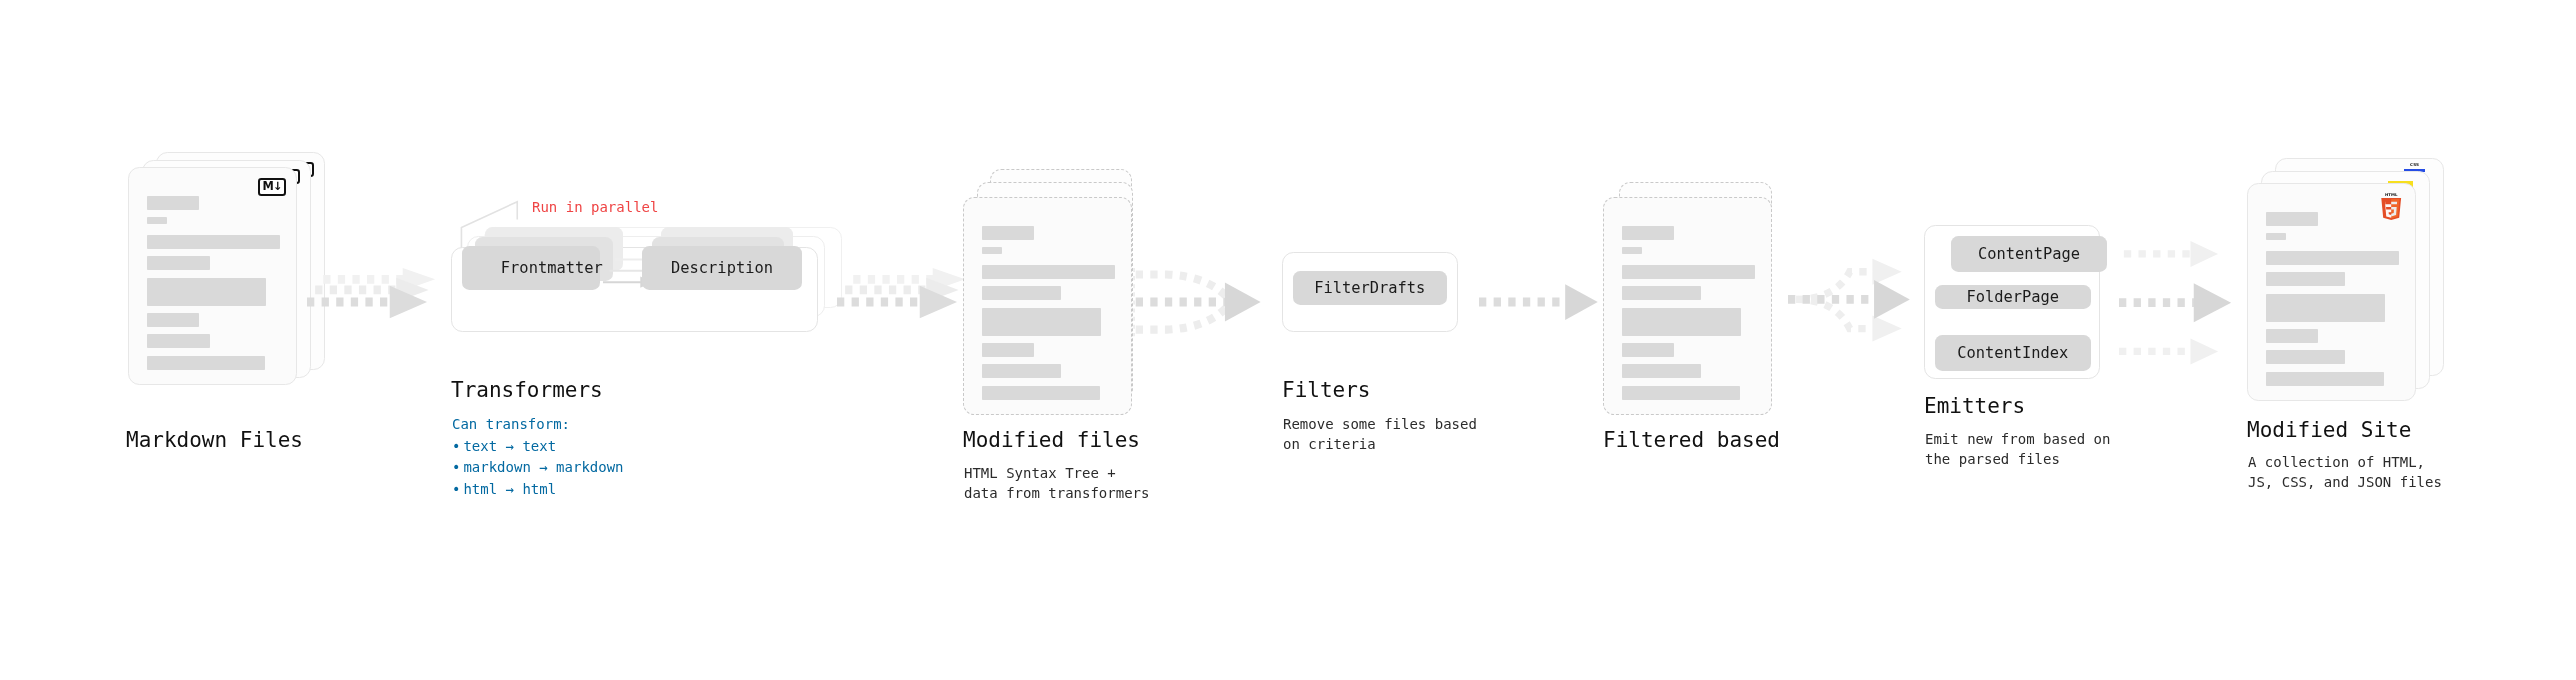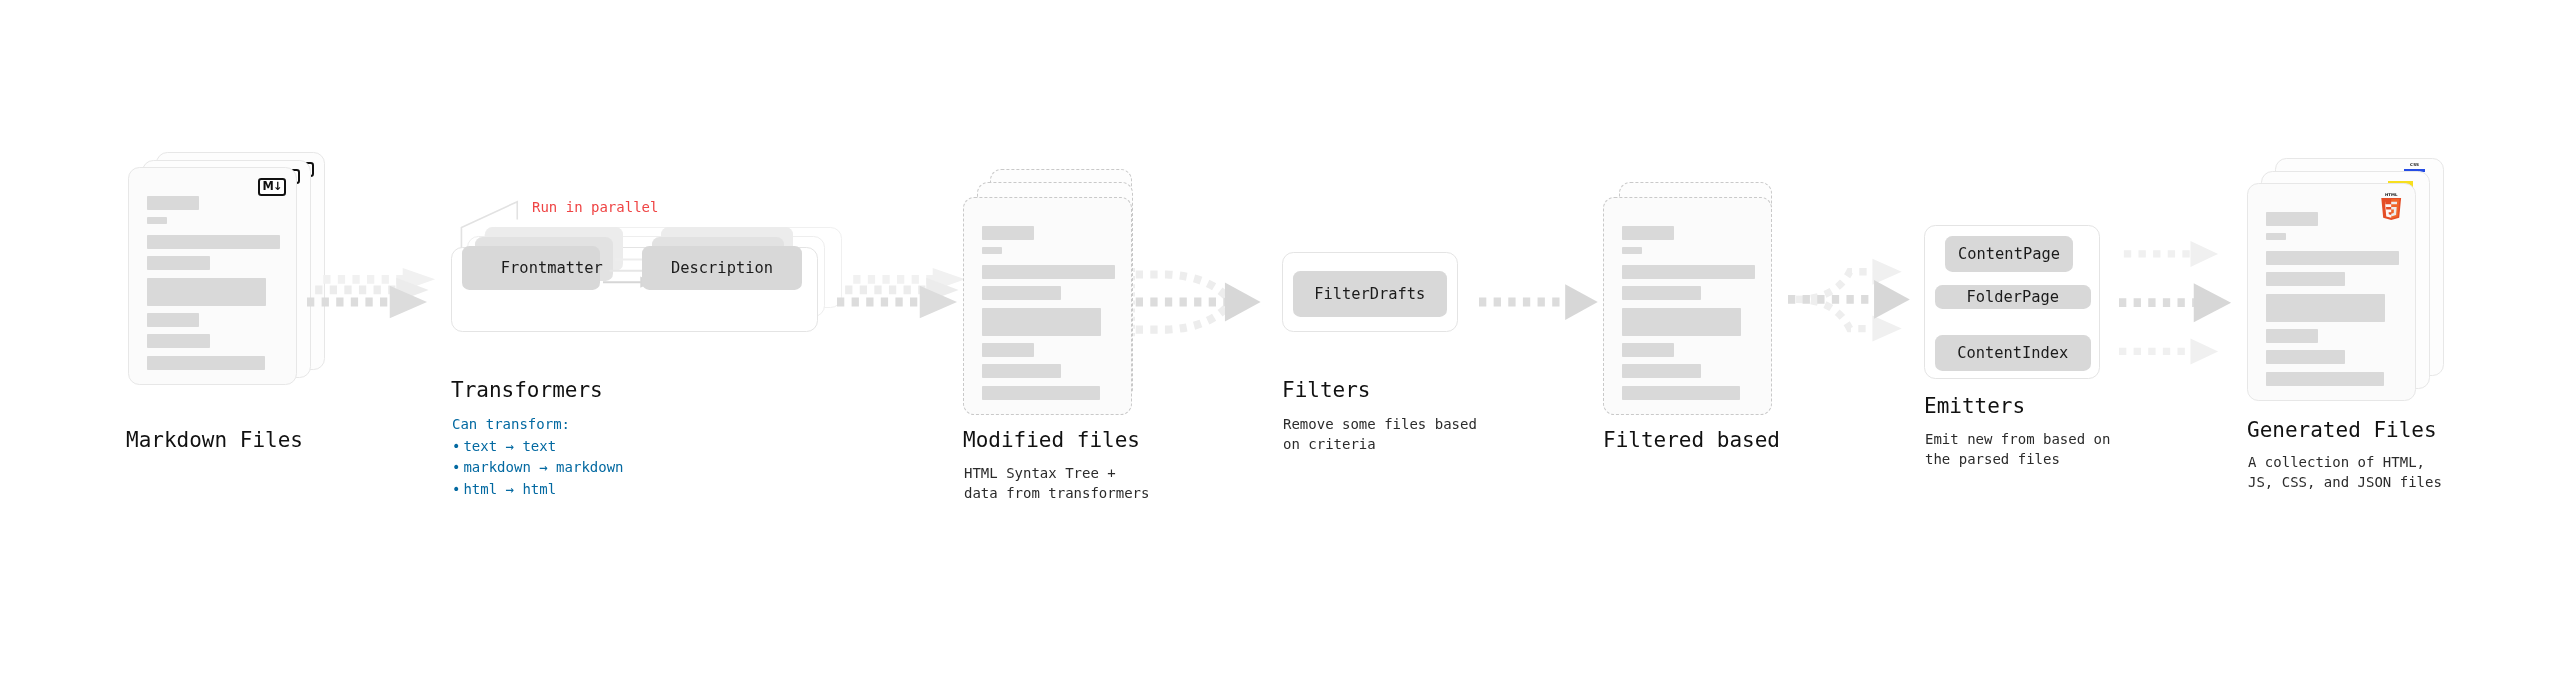--- a/index.html
+++ b/index.html
@@ -221,21 +221,21 @@
     <g fill="none">
       <path d="M2,8 L40,8 Q95,10 120,42" stroke="#ededed" stroke-width="10" stroke-dasharray="9 9"></path>
       <path d="M2,76 L40,76 Q95,74 120,42" stroke="#ededed" stroke-width="10" stroke-dasharray="9 9"></path>
       <line x1="2" y1="42" x2="118" y2="42" stroke="#dcdcdc" stroke-width="11" stroke-dasharray="9 9"></line>
       <polygon points="112,18 156,42 112,66" fill="#d7d7d7"></polygon>
       <line x1="0" y1="0" x2="0" y2="84" stroke="#ebebeb" stroke-width="2" stroke-dasharray="5 5"></line>
     </g>
   </svg>
 
   <div class="pbox" style="left:1282px; top:252px; width:176px; height:80px;">
-    <div class="chip" style="left:9.8px; top:18px; width:154px; height:46px;">FilterDrafts</div>
+    <div class="chip" style="left:9.8px; top:18px; width:154px; height:34px;">FilterDrafts</div>
   </div>
   <div class="title" style="left:1282px; top:378px;">Filters</div>
   <div class="subtitle" style="left:1283px; top:414px;">Remove some files based
 on criteria</div>
 
   <svg class="abs" style="left:1479px; top:284px;" width="122" height="41" viewBox="0 0 150 50">
     <g fill="none">
       <line x1="0" y1="22" x2="112" y2="22" stroke="#dcdcdc" stroke-width="11" stroke-dasharray="9 9"></line>
       <polygon points="106,0 146,22 106,44" fill="#d7d7d7"></polygon>
     </g>
@@ -263,21 +263,21 @@
       <path d="M10,68 Q58,68 76,34 L108,34" stroke="#eeeeee" stroke-width="9" stroke-dasharray="9 9"></path>
       <polygon points="104,18 140,34 104,50" fill="#f0f0f0"></polygon>
       <path d="M10,68 Q58,68 76,104 L108,104" stroke="#eeeeee" stroke-width="9" stroke-dasharray="9 9"></path>
       <polygon points="104,88 140,104 104,120" fill="#f0f0f0"></polygon>
       <line x1="0" y1="68" x2="112" y2="68" stroke="#dcdcdc" stroke-width="11" stroke-dasharray="9 9"></line>
       <polygon points="106,44 150,68 106,92" fill="#d7d7d7"></polygon>
     </g>
   </svg>
 
   <div class="pbox" style="left:1924px; top:225px; width:176px; height:154px;">
-    <div class="chip" style="left:20px; top:9.8px; width:128px; height:36px;">ContentPage</div>
+    <div class="chip" style="left:26px; top:9.8px; width:156px; height:36px;">ContentPage</div>
     <div class="chip" style="left:9.8px; top:59px; width:156px; height:24px;">FolderPage</div>
     <div class="chip" style="left:9.8px; top:109px; width:156px; height:36px;">ContentIndex</div>
   </div>
   <div class="title" style="left:1924px; top:394px;">Emitters</div>
   <div class="subtitle" style="left:1925px; top:429px;">Emit new from based on
 the parsed files</div>
 
   <svg class="abs" style="left:2119px; top:236px;" width="130" height="130" viewBox="0 0 160 160">
     <g fill="none">
       <line x1="6" y1="22" x2="92" y2="22" stroke="#f0f0f0" stroke-width="9" stroke-dasharray="9 9"></line>
@@ -309,18 +309,18 @@
         <div class="bar sm" style="width:19.5px;"></div>
         <div class="bar" style="width:133px;"></div>
         <div class="bar" style="width:79px;"></div>
         <div class="bar lg" style="width:119px;"></div>
         <div class="bar" style="width:52px;"></div>
         <div class="bar" style="width:79px;"></div>
         <div class="bar" style="width:118px;"></div>
       </div>
     </div>
   </div>
-  <div class="title" style="left:2247px; top:418px;">Generated Files</div>
+  <div class="title" style="left:2247px; top:418px;">Modified Site</div>
   <div class="subtitle" style="left:2248px; top:452px;">A collection of HTML,
 JS, CSS, and JSON files</div>
 
 </div>
 
 
 </body></html>

